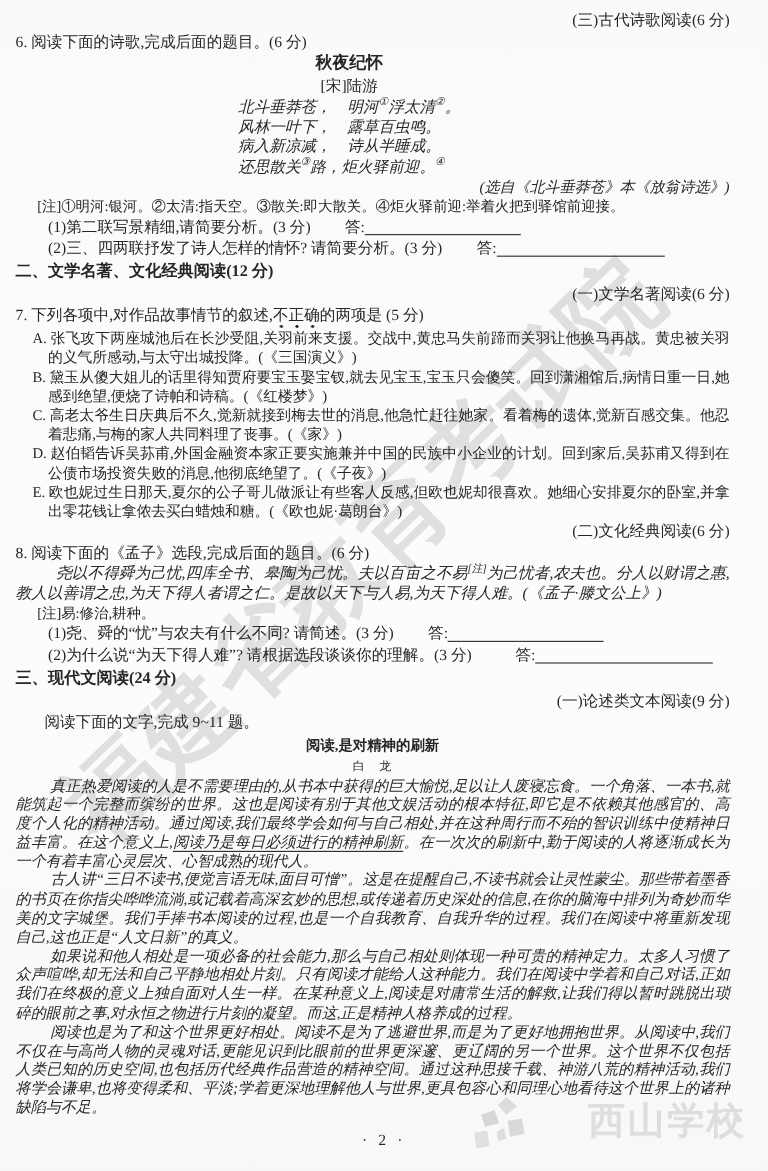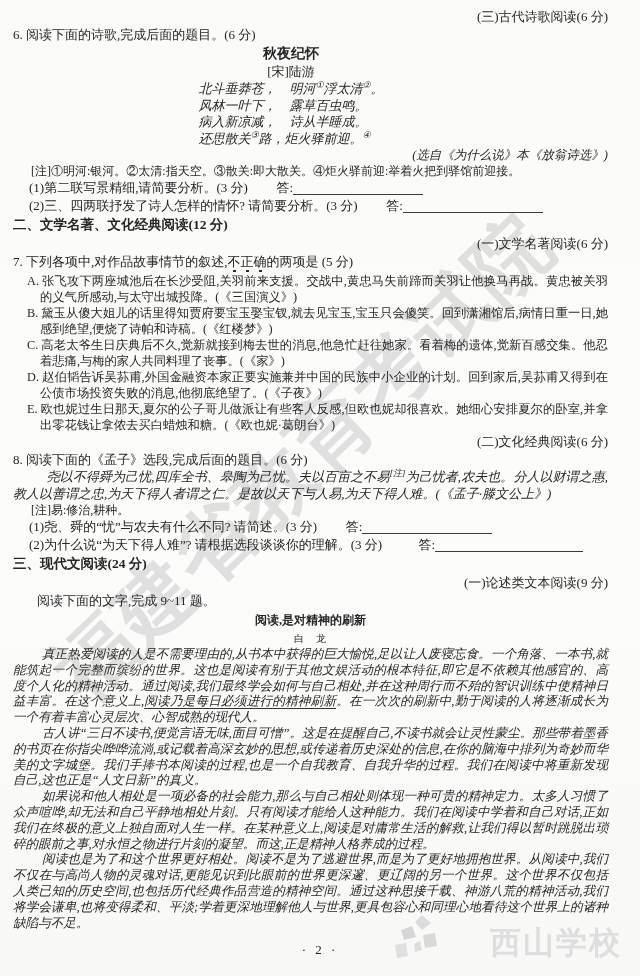--- a/index.html
+++ b/index.html
@@ -23,21 +23,21 @@
   .sec{font-weight:bold;font-size:13.5px;line-height:20px;}
   .poem{width:556px;text-align:center;}
   .poem-title{font-weight:bold;font-size:14px;line-height:19px;}
   .poem-author{font-size:13px;line-height:18px;}
   .poem-lines{display:inline-block;text-align:left;}
   .poem-line{font-size:13px;line-height:16.5px;font-style:italic;}
   sup.fn{font-size:9px;line-height:0;}
   .source{text-align:right;font-size:12.5px;line-height:16px;font-style:italic;}
   .note{font-size:12px;line-height:16px;margin-left:18px;}
   .qline{font-size:13px;line-height:18px;}
-  .indent-q{margin-left:16px;}
+  .indent-q{margin-left:27px;}
   .gap{display:inline-block;width:2.2em;}
   .gap-wide{display:inline-block;width:2.8em;}
   .blank{display:inline-block;border-bottom:1px solid #3a3a3a;height:12px;vertical-align:-3px;}
   .w130{width:130px}.w140{width:140px}.w148{width:148px}
   .emph{
     background-image:radial-gradient(circle,#2c2c2c 1.2px,rgba(0,0,0,0) 1.5px);
     background-size:13px 4px;background-repeat:repeat-x;background-position:0 100%;
     padding-bottom:4px;
   }
   .q7line{padding-bottom:2px;}
@@ -45,21 +45,21 @@
        margin-left:14px;padding-left:13px;text-indent:-13px;}
   .opt-label{margin-right:3px;}
   .passage{font-style:italic;font-size:13px;line-height:16.5px;text-align:justify;text-indent:2.6em;}
   .essay-title{text-align:center;font-weight:bold;font-size:12px;line-height:19px;margin-top:1px;}
   .essay-author{text-align:center;font-size:10px;line-height:17px;letter-spacing:1px;}
   .para{font-style:italic;font-size:12.6px;line-height:15.8px;text-align:justify;text-indent:2.3em;}
   .uline{border-bottom:1px solid #333;}
   .intro{margin-left:24px;}
   .pagenum{position:absolute;left:0;width:640px;top:942px;text-align:center;
            font-size:13px;letter-spacing:3px;z-index:1;}
-  .logo{position:absolute;right:18px;bottom:12px;display:flex;align-items:flex-end;z-index:1;gap:40px;}
+  .logo{position:absolute;right:18px;bottom:12px;display:flex;align-items:flex-start;z-index:1;gap:40px;}
   .logo-icon{margin-right:6px;}
   .logo-text{font-family:"Liberation Sans","DejaVu Sans",sans-serif;
              font-size:31px;font-weight:bold;letter-spacing:2px;
              color:#dedede;text-shadow:0 1px 0 #f4f4f4;}
 </style>
 </head>
 <body>
 
 <div class="sheet">
 
@@ -74,21 +74,21 @@
       <div class="poem-title">秋夜纪怀</div>
       <div class="poem-author">[宋]陆游</div>
       <div class="poem-lines">
         <div class="poem-line"><span>北斗垂莽苍，　明河</span><sup class="fn">①</sup><span>浮太清</span><sup class="fn">②</sup><span>。</span></div>
         <div class="poem-line">风林一叶下，　露草百虫鸣。</div>
         <div class="poem-line">病入新凉减，　诗从半睡成。</div>
         <div class="poem-line"><span>还思散关</span><sup class="fn">③</sup><span>路，炬火驿前迎。</span><sup class="fn">④</sup></div>
       </div>
     </div>
 
-    <div class="source">(选自《为什么说》本《放翁诗选》)</div>
+    <div class="source">(选自《北斗垂莽苍》本《放翁诗选》)</div>
     <div class="note">[注]①明河:银河。②太清:指天空。③散关:即大散关。④炬火驿前迎:举着火把到驿馆前迎接。</div>
 
     <div class="qline indent-q">
       <span>(1)第二联写景精细,请简要分析。(3 分)</span><span class="gap"></span><span>答:</span><span class="blank w130"></span>
     </div>
     <div class="qline indent-q">
       <span>(2)三、四两联抒发了诗人怎样的情怀? 请简要分析。(3 分)</span><span class="gap"></span><span>答:</span><span class="blank w140"></span>
     </div>
 
     <div class="line sec">二、文学名著、文化经典阅读(12 分)</div>

